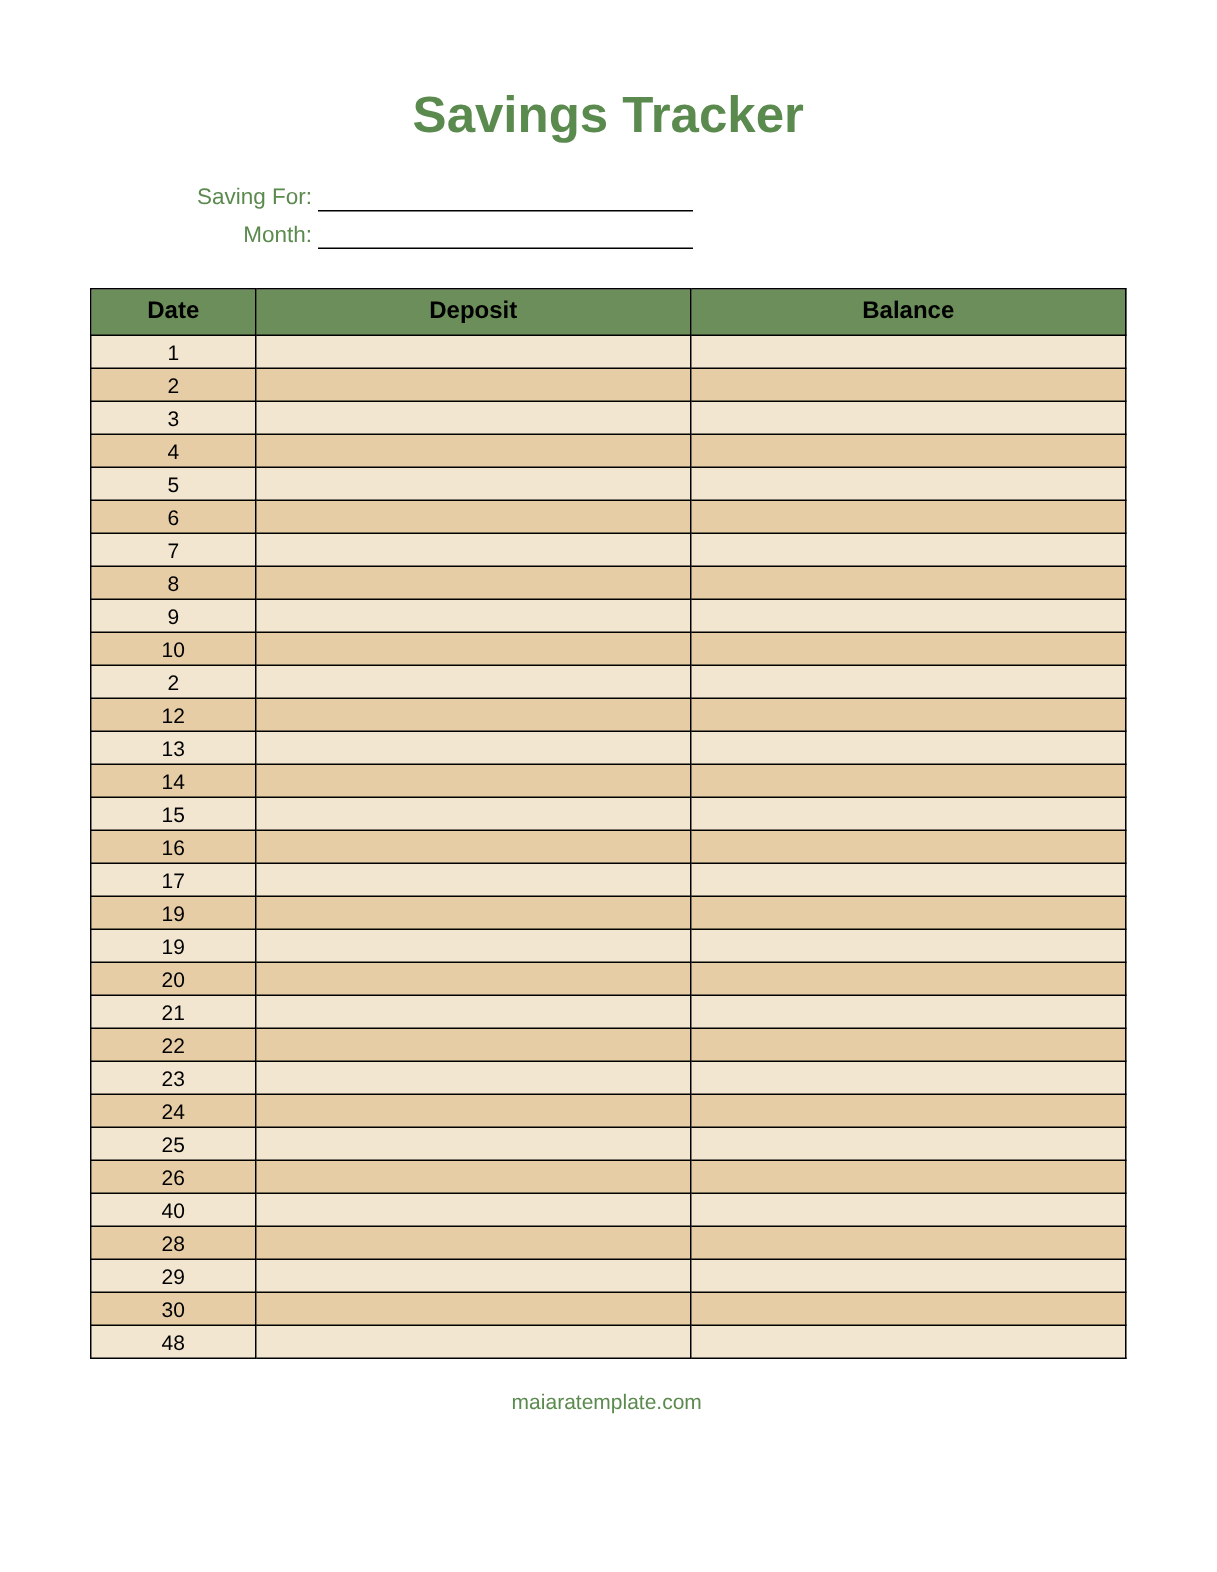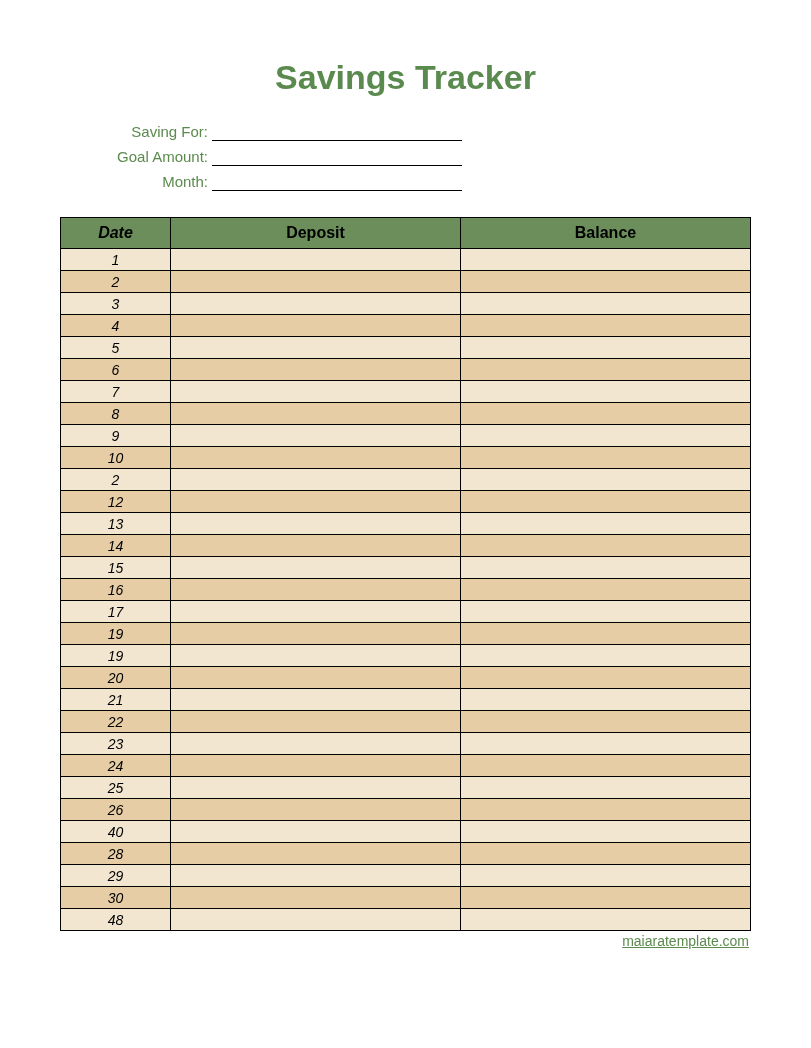--- a/index.html
+++ b/index.html
@@ -58,46 +58,41 @@
     text-align: center;
   }
   table.tracker td {
     border: 1px solid #000;
     height: 22px;
     font-size: 14px;
     text-align: center;
   }
   table.tracker tr.odd td { background: #f2e6d0; }
   table.tracker tr.even td { background: #e6cda5; }
-  .col-date { width: 110px; font-style: italic; }
+  .col-date { width: 110px; }
   .col-deposit { width: 290px; }
   .col-balance { width: auto; }
   .footer {
-    text-align: right;
+    text-align: center;
     font-size: 14px;
     color: #5b8a4e;
-    margin-top: 2px;
+    margin-top: 20px;
     padding-right: 2px;
-    text-decoration: underline;
   }
 </style>
 </head>
 <body>
 
 <div class="page">
 
   <div class="title">Savings Tracker</div>
 
   <div class="form-block">
     <div class="form-row">
       <div class="form-label">Saving For:</div>
-      <div class="form-line"></div>
-    </div>
-    <div class="form-row">
-      <div class="form-label">Goal Amount:</div>
       <div class="form-line"></div>
     </div>
     <div class="form-row">
       <div class="form-label">Month:</div>
       <div class="form-line"></div>
     </div>
   </div>
 
   <table class="tracker">
     <thead>

